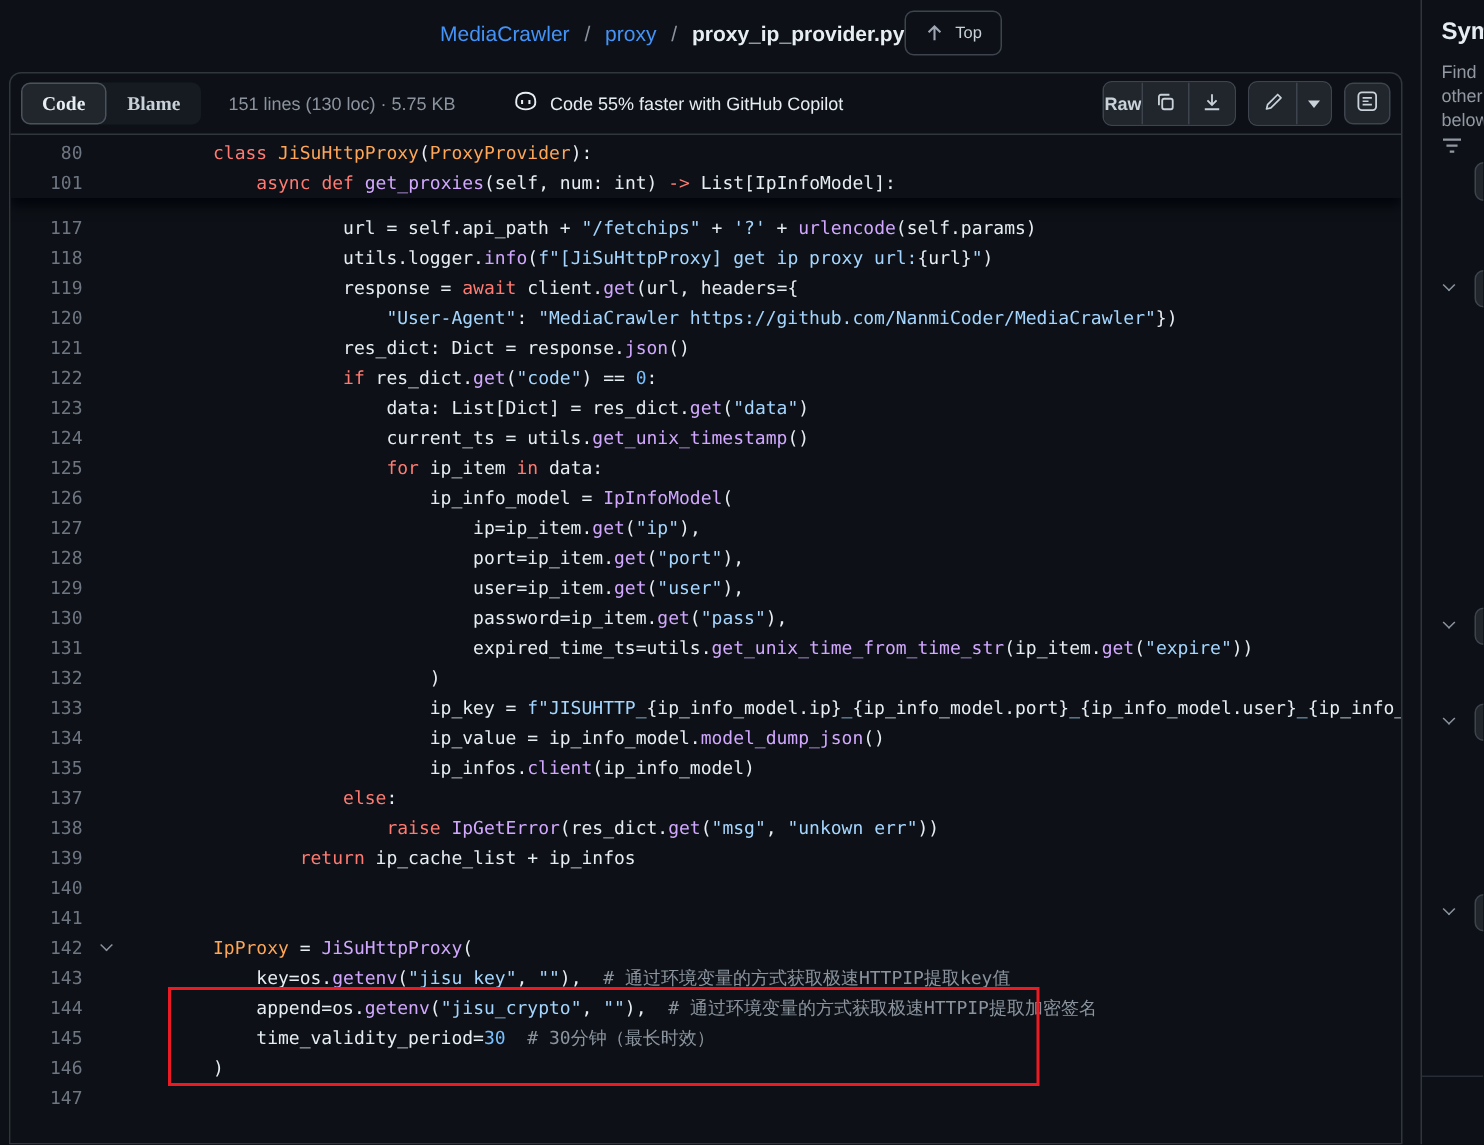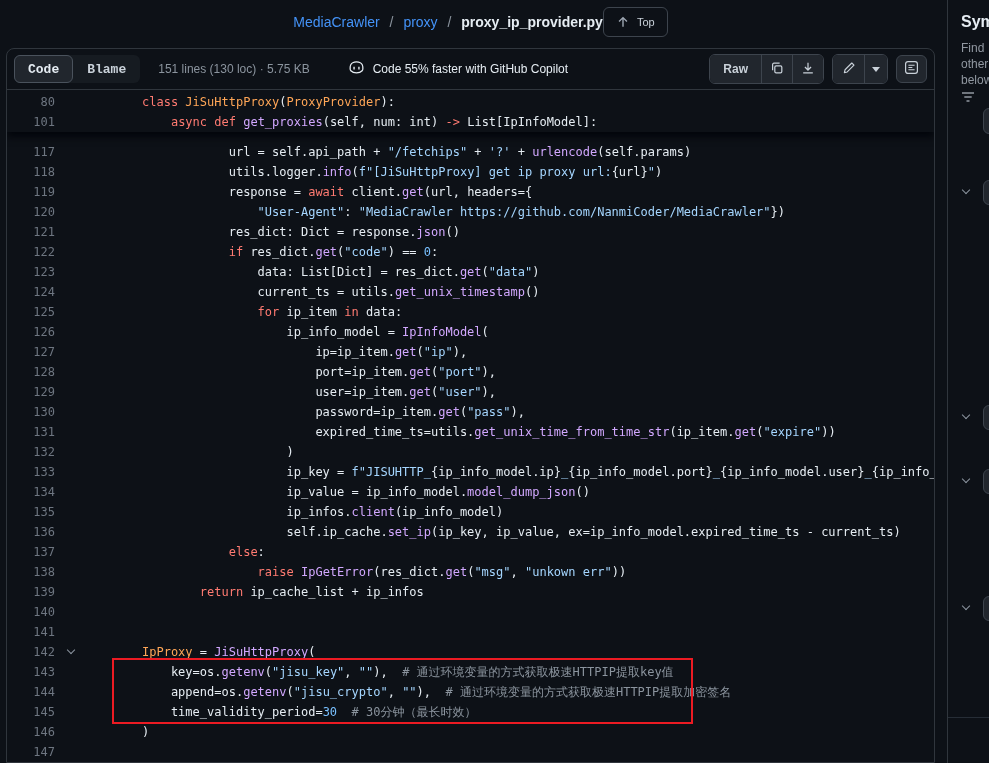--- a/index.html
+++ b/index.html
@@ -19,29 +19,29 @@
   .crumb a { color: var(--link,#4493f8); text-decoration: none; cursor: pointer; }
   .crumb .sep { color: #8b949e; margin: 0 6px; }
   .crumb .file { font-weight: 700; color: #e6edf3; }
   .top-btn { display: flex; align-items: center; gap: 7px; border: 1px solid #3d444d; border-radius: 6px; height: 30px; padding: 0 12px; font-size: 11px; color: #c9d1d9; background: transparent; cursor: pointer; font-family: inherit; }
   .top-btn svg { display: block; }
 
   
   .filebox { margin: 4px 12px 0 6px; border: 1px solid #30363d; border-radius: 8px 8px 0 0; flex: 1; display: flex; flex-direction: column; overflow: hidden; background: #0d1117; }
   .fhdr { height: 41px; flex: none; display: flex; align-items: center; padding: 0 7px; border-bottom: 1px solid #30363d; gap: 8px; }
   .seg { display: flex; align-items: center; background: rgba(110,118,129,0.1); border-radius: 6px; }
-  .seg-btn { height: 28px; padding: 0 13px; font-size: 13px; font-weight: 600; border-radius: 6px; border: 1px solid transparent; background: transparent; color: #c9d1d9; cursor: pointer; font-family: Liberation Mono, monospace; }
+  .seg-btn { height: 28px; padding: 0 13px; font-size: 13px; font-weight: 600; border-radius: 6px; border: 1px solid transparent; background: transparent; color: #c9d1d9; cursor: pointer; font-family: Liberation Serif, serif; }
   .seg-btn.sel { background: #21262d; border-color: #4a525c; color: #e6edf3; }
   .meta { font-size: 12px; color: #8b949e; margin-left: 10px; white-space: nowrap; }
   .copilot { display: flex; align-items: center; gap: 8px; margin-left: 30px; font-size: 12px; color: #e6edf3; white-space: nowrap; }
   .actions { margin-left: auto; display: flex; align-items: center; gap: 8px; }
   .bgroup { display: flex; align-items: stretch; border: 1px solid #3d444d; border-radius: 6px; overflow: hidden; }
   .bgroup > button { display: flex; align-items: center; justify-content: center; background: #21262d; border: 0; color: #c9d1d9; cursor: pointer; font-family: inherit; }
   .bgroup > button + button { border-left: 1px solid #3d444d; }
-  .b-raw { padding: 0 13px; font-size: 12px; font-weight: 600; height: 28px; }
+  .b-raw { padding: 0 0; font-size: 12px; font-weight: 600; height: 28px; }
   .b-icon { width: 31px; height: 28px; }
   .b-caret { width: 23px; }
   .caret-down { width: 0; height: 0; border-left: 4px solid transparent; border-right: 4px solid transparent; border-top: 5px solid #c9d1d9; }
   .icon-btn { width: 31px; height: 28px; display: flex; align-items: center; justify-content: center; border: 1px solid #3d444d; border-radius: 6px; background: #21262d; color: #c9d1d9; cursor: pointer; }
 
   
   .codearea { flex: 1; position: relative; font-family: "DejaVu Sans Mono", "Liberation Mono", monospace; font-size: 12px; overflow: hidden; background: #0d1117; }
   .sticky { position: relative; z-index: 3; background: #0d1117; padding-top: 2px; box-shadow: 0 5px 7px rgba(1,4,9,0.85); }
   .partialclip { height: 10px; overflow: hidden; position: relative; z-index: 1; }
   .partialclip .cline { margin-top: -10px; flex-direction: column; }
@@ -165,21 +165,20 @@
             <div class="cline"><div class="ln">126</div><div class="lc"><span class="tk-p">                    ip_info_model = </span><span class="tk-fn">IpInfoModel</span><span class="tk-p">(</span></div></div>
             <div class="cline"><div class="ln">127</div><div class="lc"><span class="tk-p">                        ip=ip_item.</span><span class="tk-fn">get</span><span class="tk-p">(</span><span class="tk-s">"ip"</span><span class="tk-p">),</span></div></div>
             <div class="cline"><div class="ln">128</div><div class="lc"><span class="tk-p">                        port=ip_item.</span><span class="tk-fn">get</span><span class="tk-p">(</span><span class="tk-s">"port"</span><span class="tk-p">),</span></div></div>
             <div class="cline"><div class="ln">129</div><div class="lc"><span class="tk-p">                        user=ip_item.</span><span class="tk-fn">get</span><span class="tk-p">(</span><span class="tk-s">"user"</span><span class="tk-p">),</span></div></div>
             <div class="cline"><div class="ln">130</div><div class="lc"><span class="tk-p">                        password=ip_item.</span><span class="tk-fn">get</span><span class="tk-p">(</span><span class="tk-s">"pass"</span><span class="tk-p">),</span></div></div>
             <div class="cline"><div class="ln">131</div><div class="lc"><span class="tk-p">                        expired_time_ts=utils.</span><span class="tk-fn">get_unix_time_from_time_str</span><span class="tk-p">(ip_item.</span><span class="tk-fn">get</span><span class="tk-p">(</span><span class="tk-s">"expire"</span><span class="tk-p">))</span></div></div>
             <div class="cline"><div class="ln">132</div><div class="lc"><span class="tk-p">                    )</span></div></div>
             <div class="cline"><div class="ln">133</div><div class="lc"><span class="tk-p">                    ip_key = </span><span class="tk-s">f"JISUHTTP_</span><span class="tk-p">{ip_info_model.ip}</span><span class="tk-s">_</span><span class="tk-p">{ip_info_model.port}</span><span class="tk-s">_</span><span class="tk-p">{ip_info_model.user}</span><span class="tk-s">_</span><span class="tk-p">{ip_info_model.password}</span></div></div>
             <div class="cline"><div class="ln">134</div><div class="lc"><span class="tk-p">                    ip_value = ip_info_model.</span><span class="tk-fn">model_dump_json</span><span class="tk-p">()</span></div></div>
             <div class="cline"><div class="ln">135</div><div class="lc"><span class="tk-p">                    ip_infos.</span><span class="tk-fn">client</span><span class="tk-p">(ip_info_model)</span></div></div>
-            <div class="cline"><div class="ln">136</div><div class="lc"><span class="tk-p">                    self.ip_cache.</span><span class="tk-fn">set_ip</span><span class="tk-p">(ip_key, ip_value, ex=ip_info_model.expired_time_ts - current_ts)</span></div></div>
             <div class="cline"><div class="ln">137</div><div class="lc"><span class="tk-p">            </span><span class="tk-k">else</span><span class="tk-p">:</span></div></div>
             <div class="cline"><div class="ln">138</div><div class="lc"><span class="tk-p">                </span><span class="tk-k">raise</span><span class="tk-p"> </span><span class="tk-fn">IpGetError</span><span class="tk-p">(res_dict.</span><span class="tk-fn">get</span><span class="tk-p">(</span><span class="tk-s">"msg"</span><span class="tk-p">, </span><span class="tk-s">"unkown err"</span><span class="tk-p">))</span></div></div>
             <div class="cline"><div class="ln">139</div><div class="lc"><span class="tk-p">        </span><span class="tk-k">return</span><span class="tk-p"> ip_cache_list + ip_infos</span></div></div>
             <div class="cline"><div class="ln">140</div><div class="lc"></div></div>
             <div class="cline"><div class="ln">141</div><div class="lc"></div></div>
             <div class="cline"><div class="ln">142</div><span class="foldwrap"><span class="chev"></span></span><div class="lc"><span class="tk-cl">IpProxy</span><span class="tk-p"> = </span><span class="tk-fn">JiSuHttpProxy</span><span class="tk-p">(</span></div></div>
             <div class="cline"><div class="ln">143</div><div class="lc"><span class="tk-p">    key=os.</span><span class="tk-fn">getenv</span><span class="tk-p">(</span><span class="tk-s">"jisu_key"</span><span class="tk-p">, </span><span class="tk-s">""</span><span class="tk-p">),  </span><span class="tk-c"># 通过环境变量的方式获取极速HTTPIP提取key值</span></div></div>
             <div class="cline"><div class="ln">144</div><div class="lc"><span class="tk-p">    append=os.</span><span class="tk-fn">getenv</span><span class="tk-p">(</span><span class="tk-s">"jisu_crypto"</span><span class="tk-p">, </span><span class="tk-s">""</span><span class="tk-p">),  </span><span class="tk-c"># 通过环境变量的方式获取极速HTTPIP提取加密签名</span></div></div>
             <div class="cline"><div class="ln">145</div><div class="lc"><span class="tk-p">    time_validity_period=</span><span class="tk-n">30</span><span class="tk-p">  </span><span class="tk-c"># 30分钟（最长时效）</span></div></div>
             <div class="cline"><div class="ln">146</div><div class="lc"><span class="tk-p">)</span></div></div>

